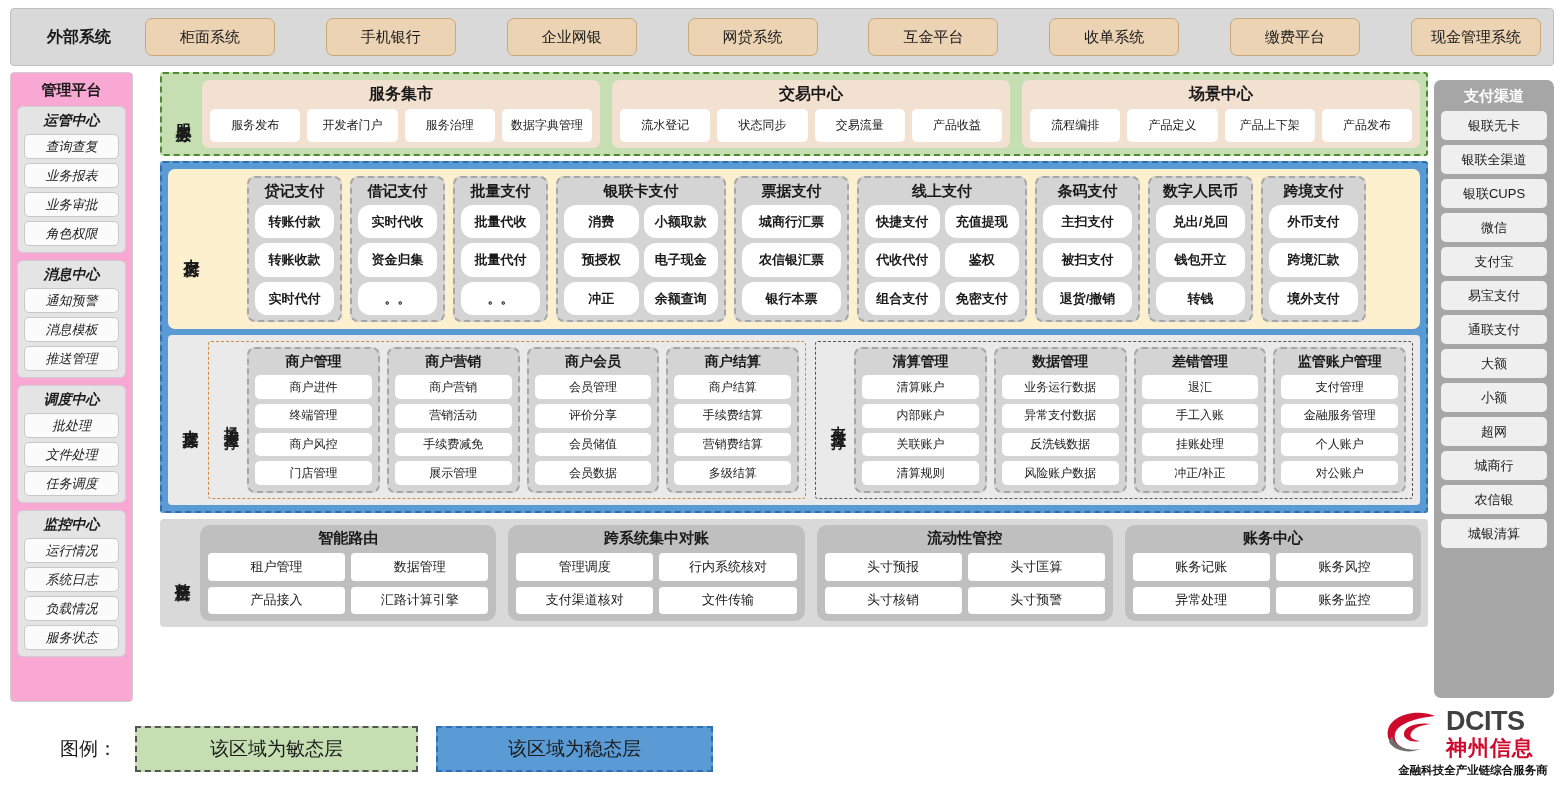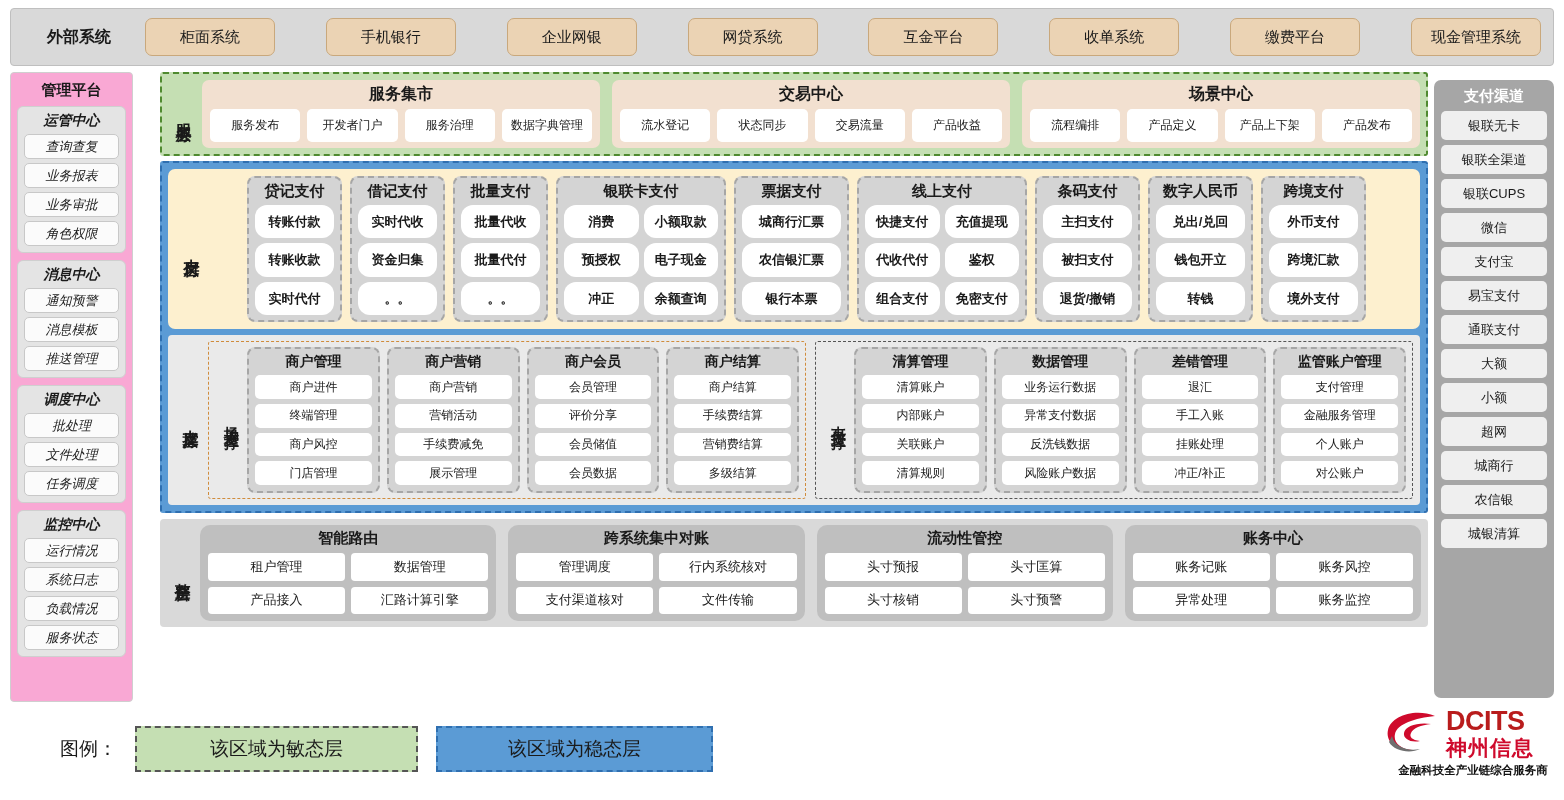--- a/index.html
+++ b/index.html
@@ -151,21 +151,21 @@
   .legend-stable{
     width:277px;height:46px;background:#5b9bd5;border:2px dashed #2f6fb0;
     font-size:19px;
   }
 
   
   .logo{position:absolute;left:1385px;top:708px;width:176px;height:84px;}
   .logo-row{display:flex;align-items:center;gap:5px;}
   .logo-mark{width:56px;height:46px;flex:none;}
   .logo-text{display:flex;flex-direction:column;line-height:1;}
-  .logo-en{font-size:27px;font-weight:bold;color:#b91c1c;letter-spacing:-0.5px;}
+  .logo-en{font-size:27px;font-weight:bold;color:#404040;letter-spacing:-0.5px;}
   .logo-cn{font-size:21px;font-weight:bold;color:#cf0a2c;letter-spacing:1px;margin-top:2px;}
   .logo-tag{font-size:11.5px;font-weight:bold;color:#111;margin-top:5px;text-align:center;}
 </style>
 </head>
 <body>
 
 <div class="page">
 
   <div class="ext-bar">
     <div class="ext-title">外部系统</div>

